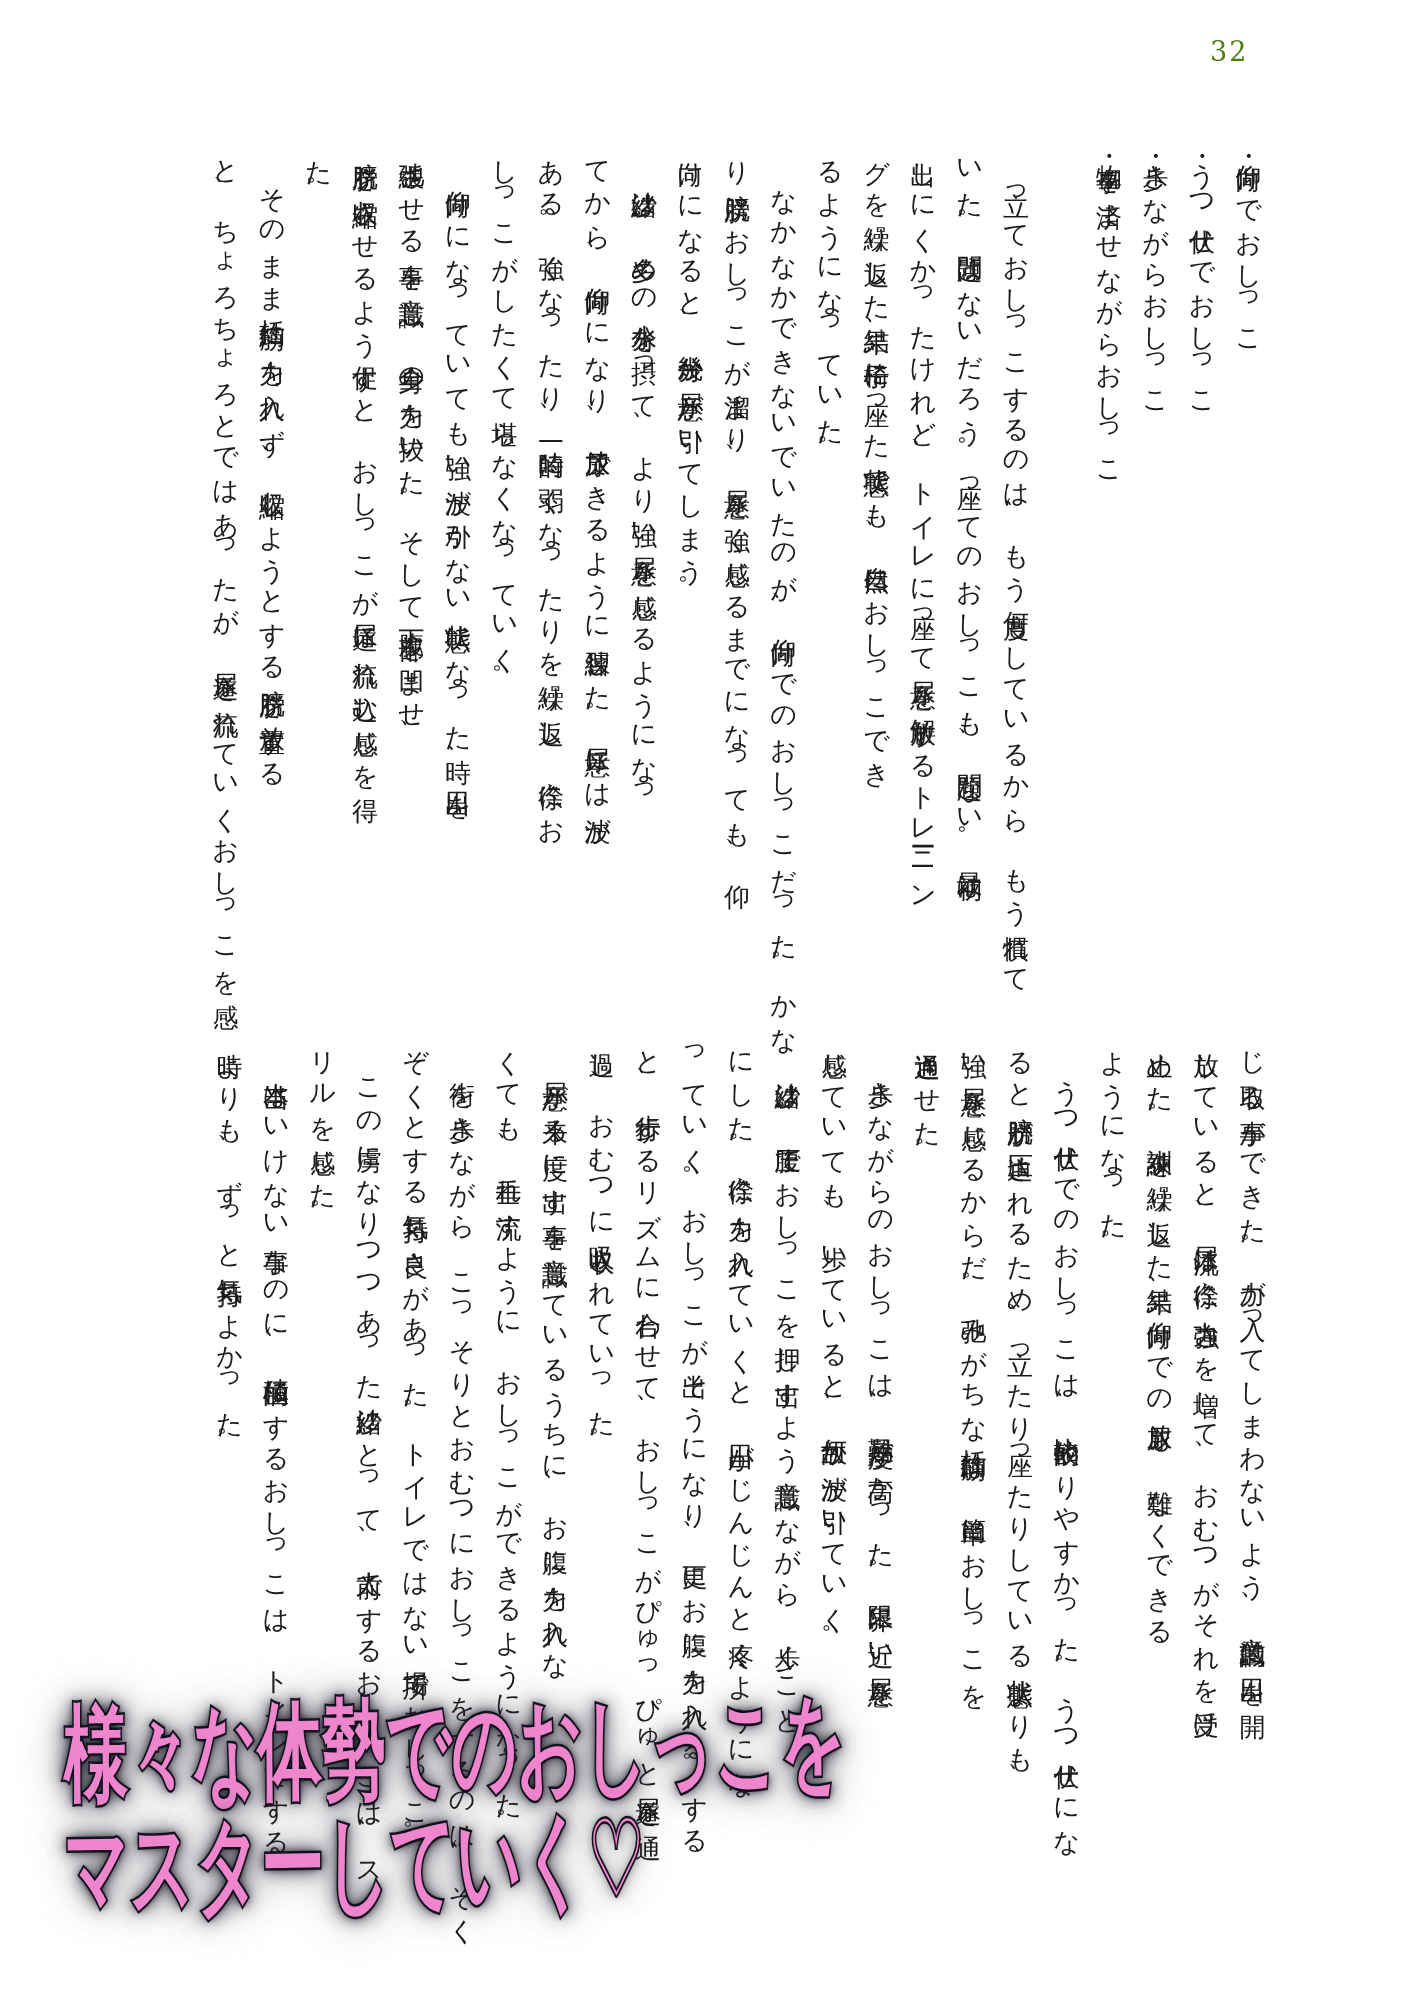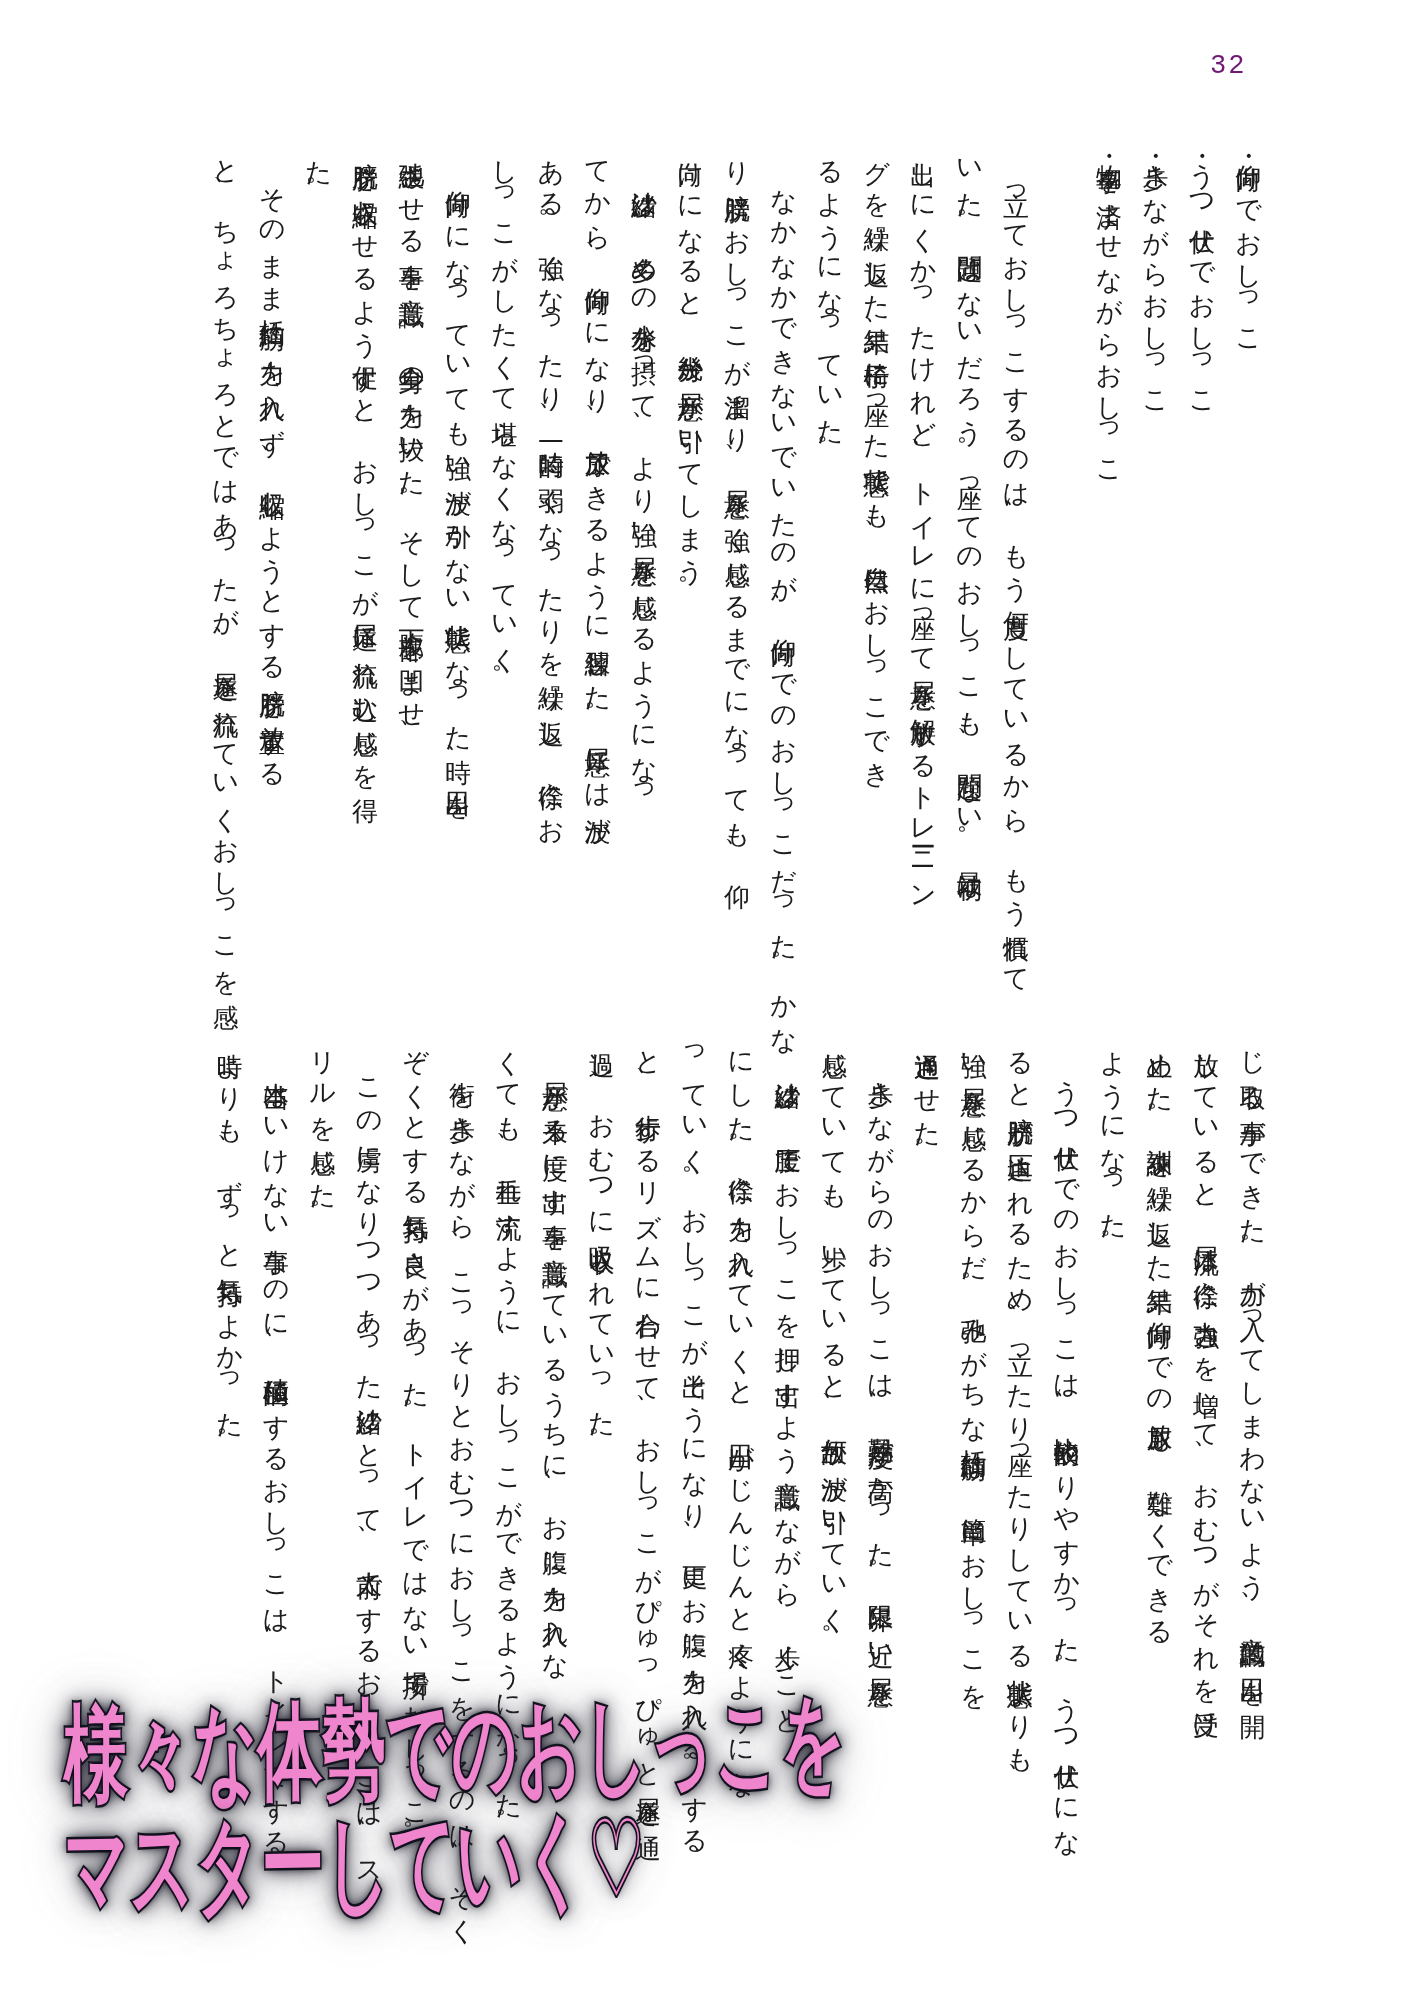--- a/index.html
+++ b/index.html
@@ -5,25 +5,24 @@
   html,body{margin:0;padding:0;background:#888;}
   #page{
     position:relative;
     width:1418px;height:2000px;
     background:#ffffff;
     overflow:hidden;
     font-family:"DejaVu Serif","Liberation Serif",serif;
   }
   #page-number{
     position:absolute;
-    left:1210px;top:51px;
+    left:1210px;top:36px;
     font-size:27px;
     letter-spacing:2px;
-    color:#701a75;
-    font-family:Liberation Mono, monospace;
+    color:#4d7c0f;
   }
   .band{
     position:absolute;
     writing-mode:vertical-rl;
     text-orientation:mixed;
     font-size:26px;
     line-height:46.5px;
     letter-spacing:2.6px;
     color:#1c1c1c;
     white-space:nowrap;

